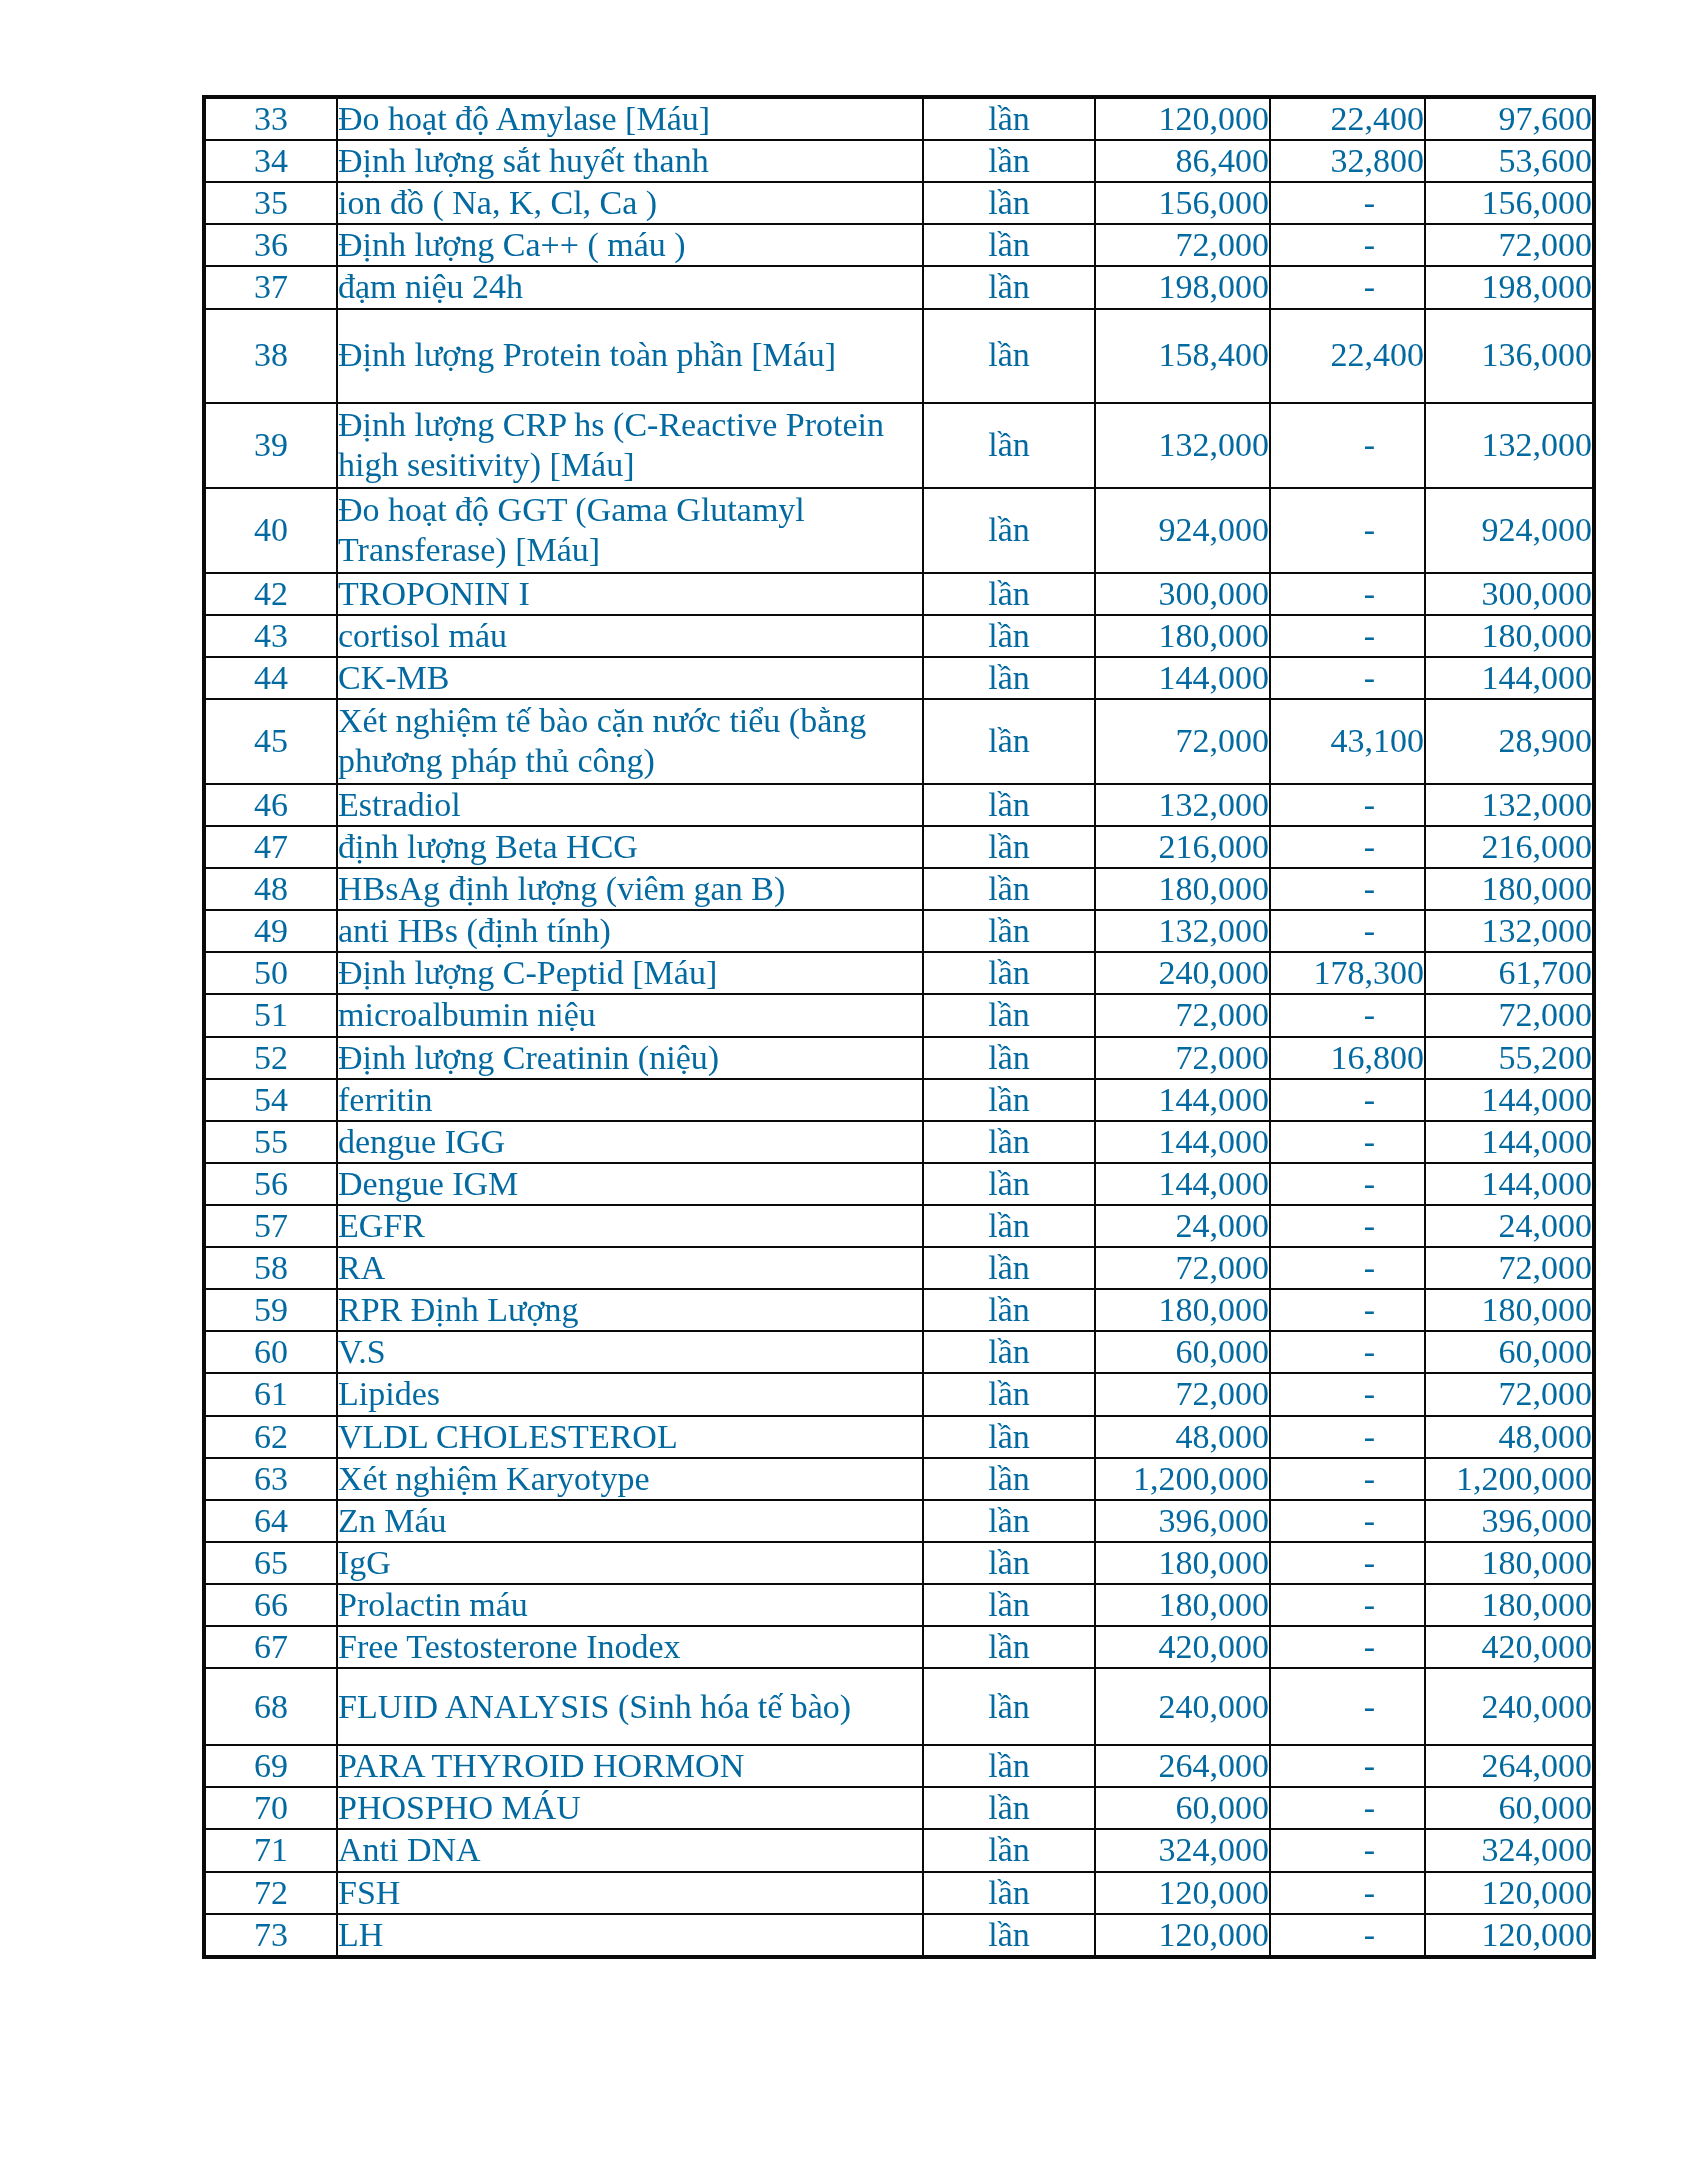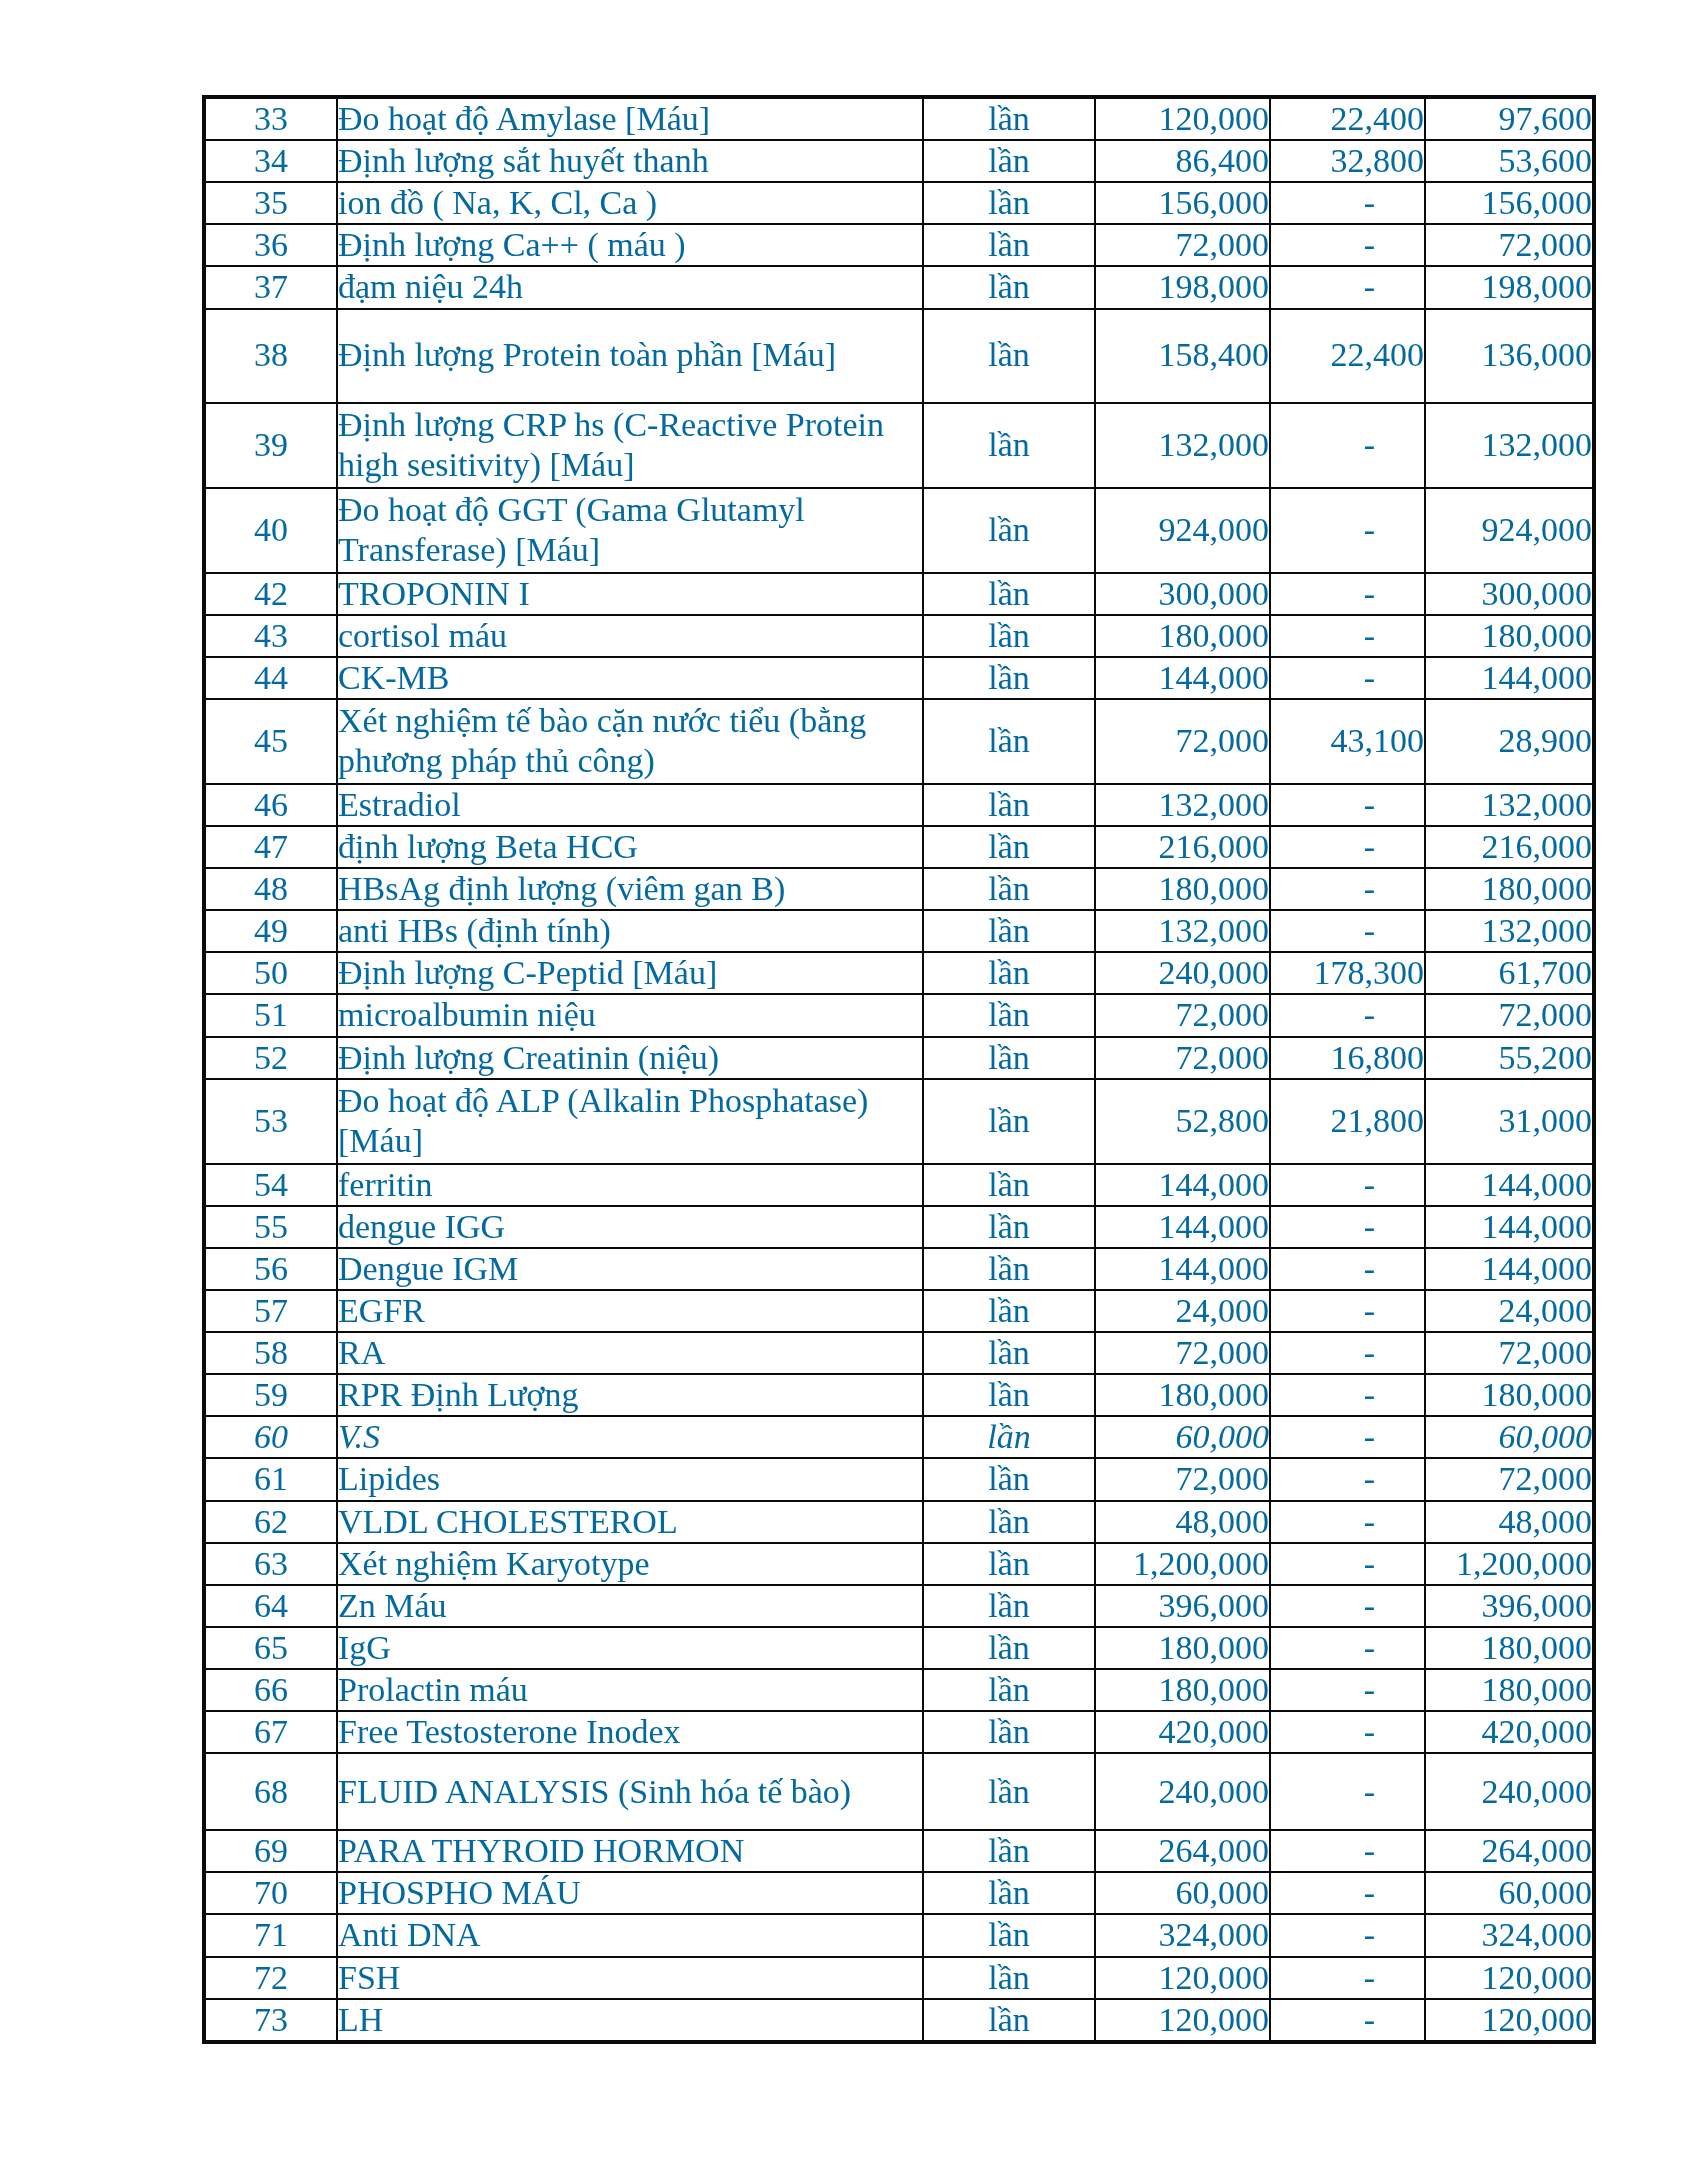--- a/index.html
+++ b/index.html
@@ -193,28 +193,20 @@
           <td class="c-num">72,000</td>
         </tr>
         <tr style="height: 41px;">
           <td class="c-center">52</td>
           <td class="c-name">Định lượng Creatinin (niệu)</td>
           <td class="c-center">lần</td>
           <td class="c-num">72,000</td>
           <td class="c-num">16,800</td>
           <td class="c-num">55,200</td>
         </tr>
-        <tr style="height: 85px;">
-          <td class="c-center">53</td>
-          <td class="c-name">Đo hoạt độ ALP (Alkalin Phosphatase) [Máu]</td>
-          <td class="c-center">lần</td>
-          <td class="c-num">52,800</td>
-          <td class="c-num">21,800</td>
-          <td class="c-num">31,000</td>
-        </tr>
         <tr style="height: 41px;">
           <td class="c-center">54</td>
           <td class="c-name">ferritin</td>
           <td class="c-center">lần</td>
           <td class="c-num">144,000</td>
           <td class="c-num dash">-</td>
           <td class="c-num">144,000</td>
         </tr>
         <tr style="height: 41px;">
           <td class="c-center">55</td>
@@ -249,21 +241,21 @@
           <td class="c-num">72,000</td>
         </tr>
         <tr style="height: 41px;">
           <td class="c-center">59</td>
           <td class="c-name">RPR Định Lượng</td>
           <td class="c-center">lần</td>
           <td class="c-num">180,000</td>
           <td class="c-num dash">-</td>
           <td class="c-num">180,000</td>
         </tr>
-        <tr style="height: 41px; font-style: italic;">
+        <tr style="height: 41px;">
           <td class="c-center">60</td>
           <td class="c-name">V.S</td>
           <td class="c-center">lần</td>
           <td class="c-num">60,000</td>
           <td class="c-num dash">-</td>
           <td class="c-num">60,000</td>
         </tr>
         <tr style="height: 41px;">
           <td class="c-center">61</td>
           <td class="c-name">Lipides</td>

